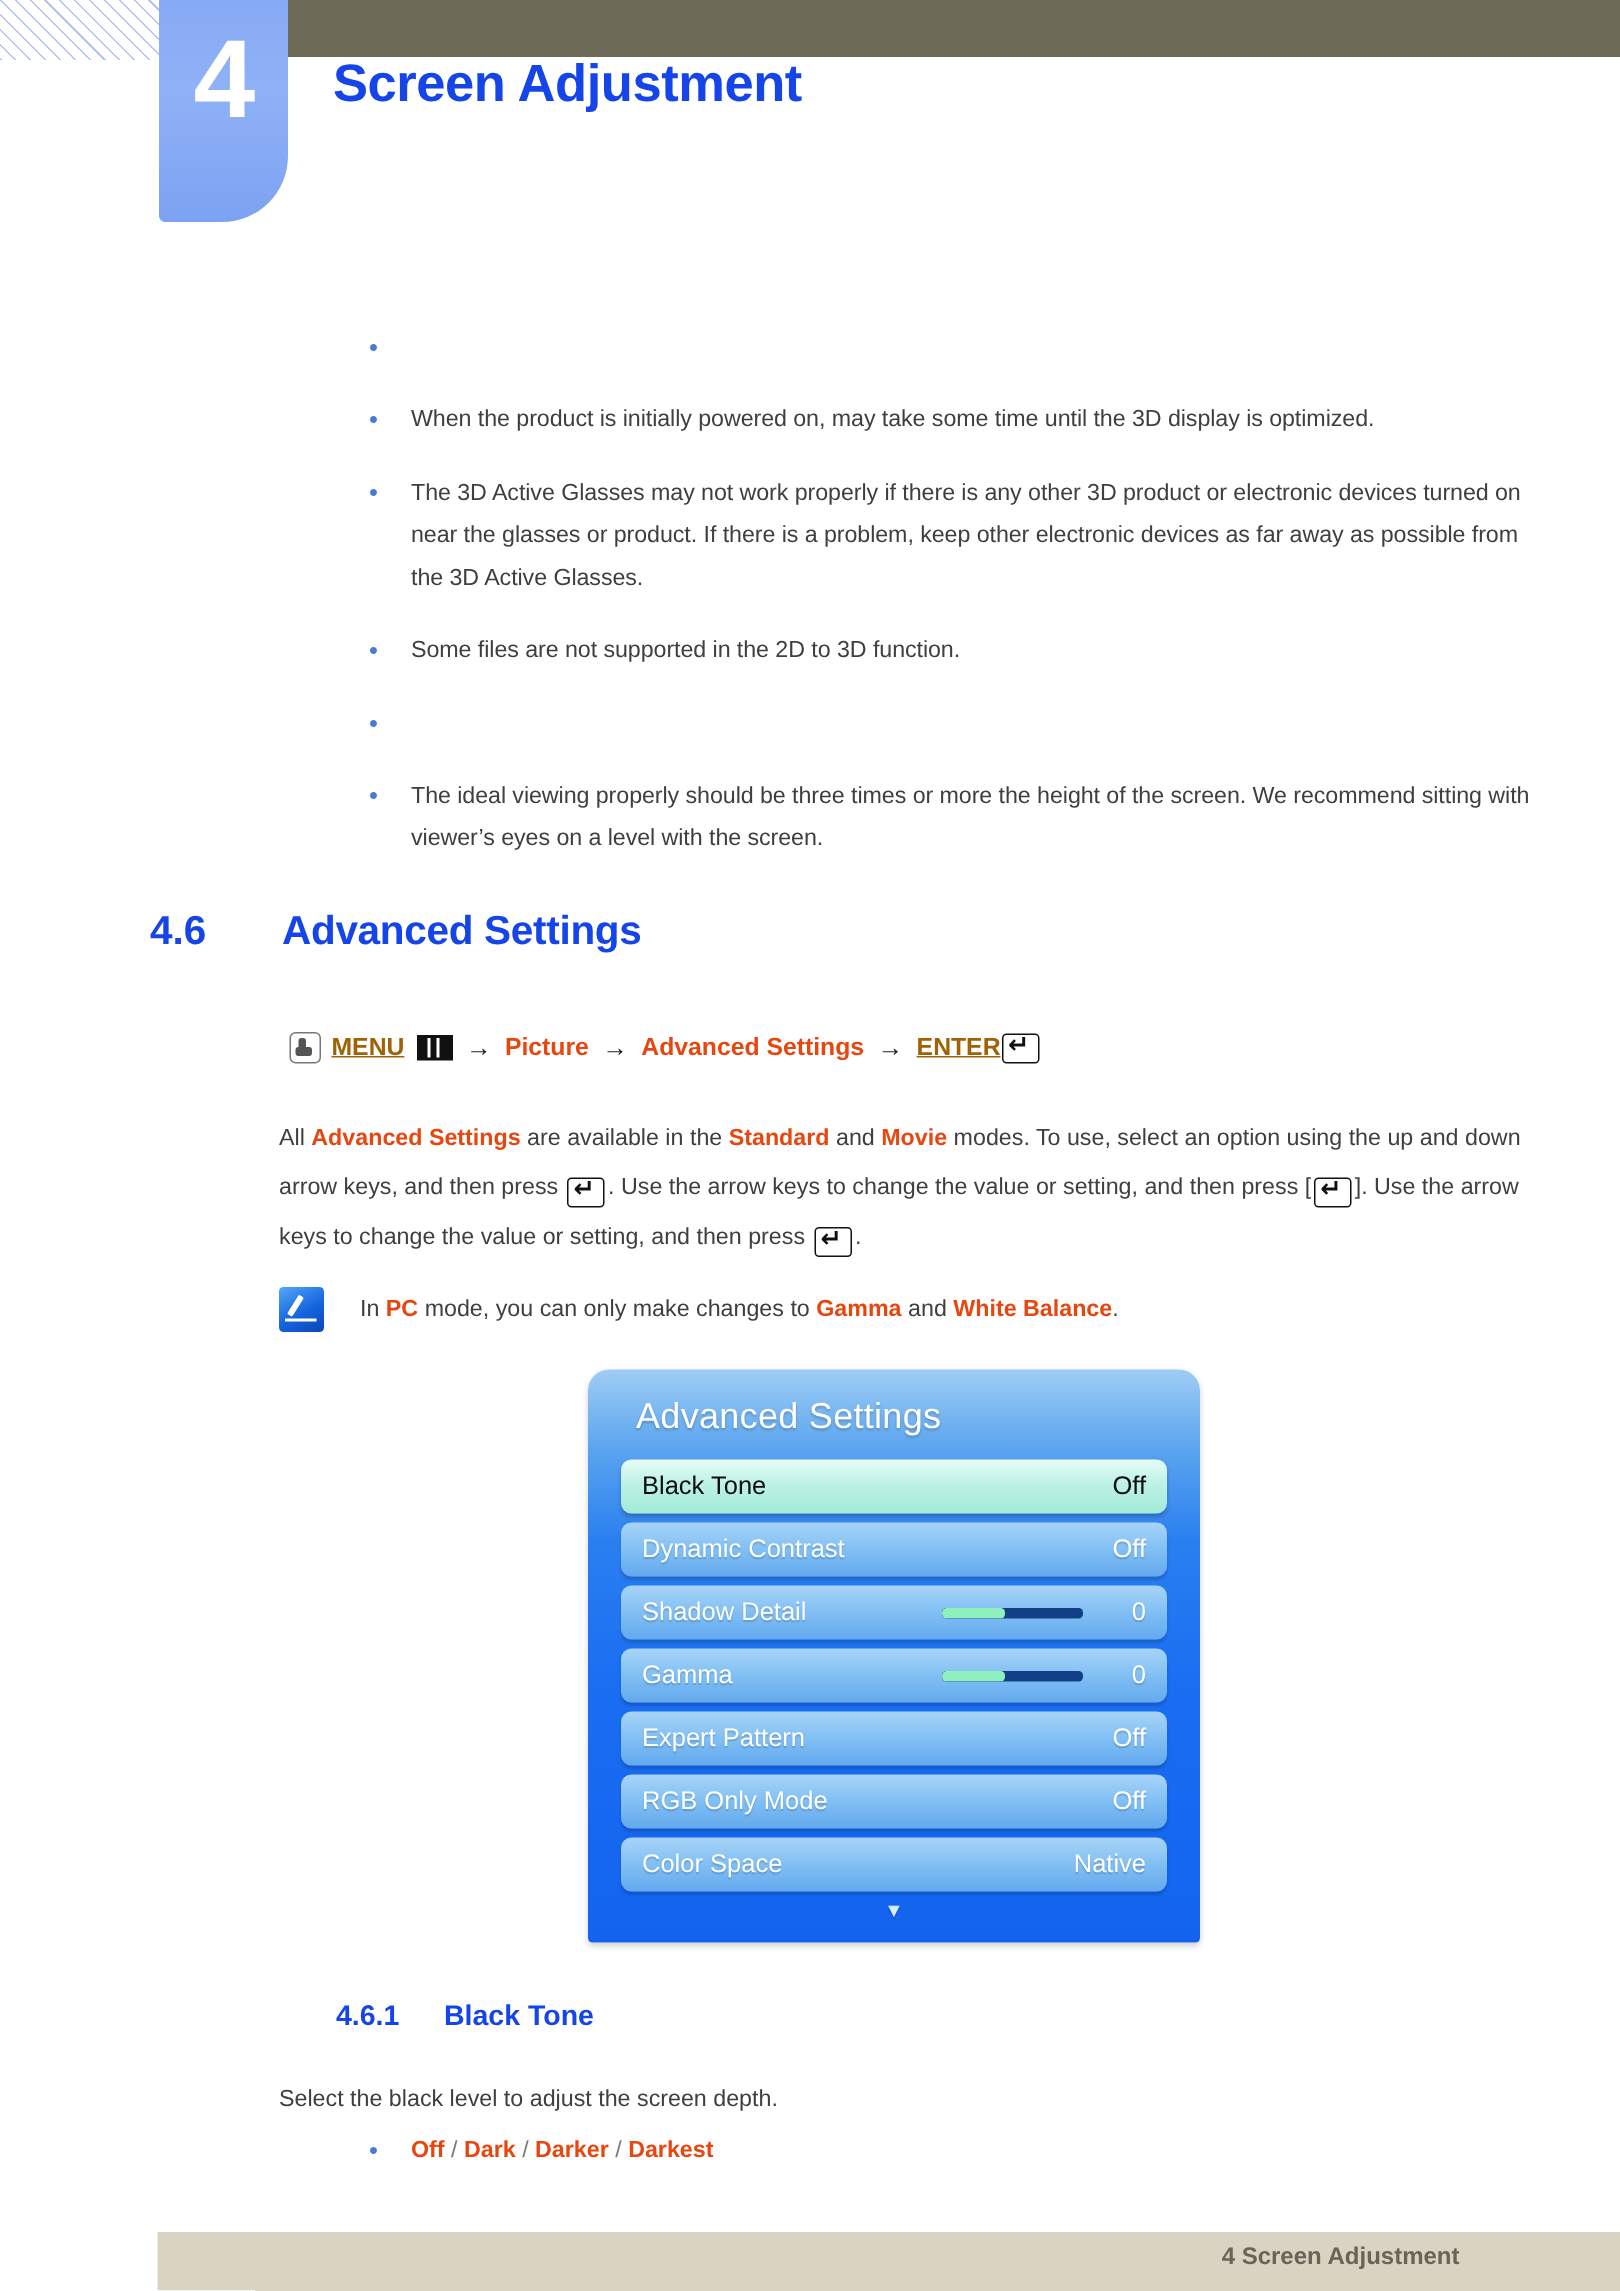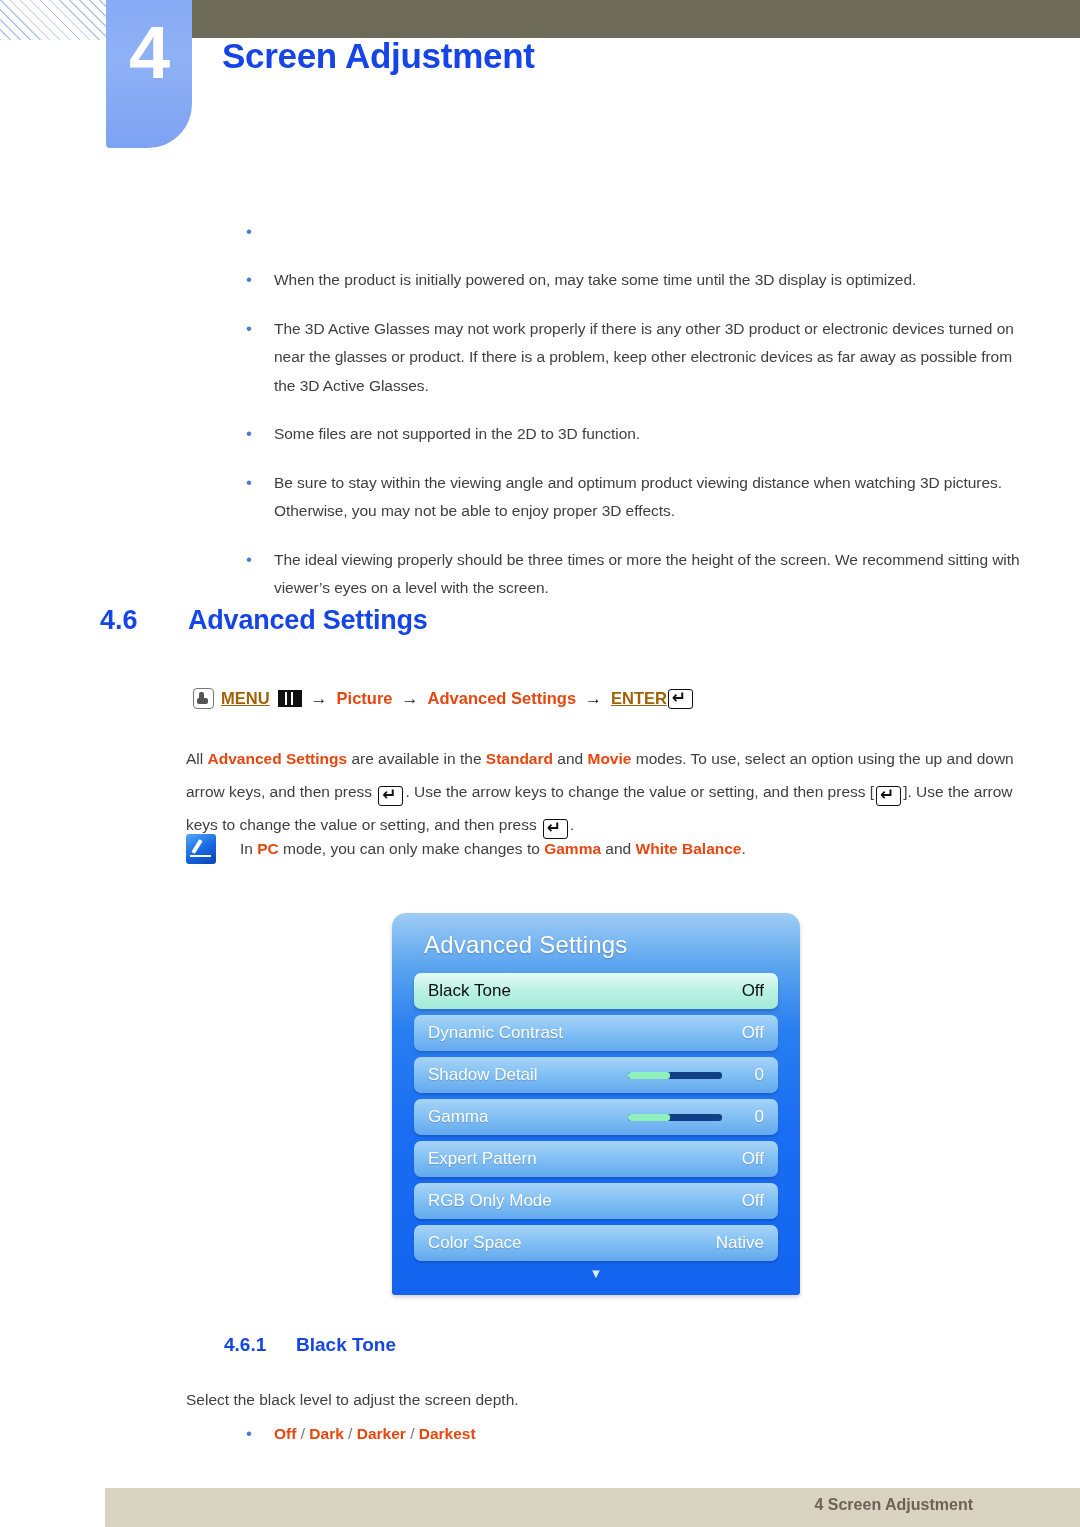--- a/index.html
+++ b/index.html
@@ -195,21 +195,21 @@
     width: 834px;
     font-size: 15.5px;
     line-height: 33px;
     color: #3f3f3f;
   }
   .para b { color: #e8460f; }
 
   
   .note {
     position: absolute;
-    left: 186px; top: 834px;
+    left: 186px; top: 858px;
     display: flex;
     align-items: flex-start;
   }
   .note-icon {
     width: 30px; height: 30px;
     background: linear-gradient(150deg, #53a8f7 0%, #1565e0 55%, #0c46b5 100%);
     border-radius: 3px;
     position: relative;
     flex: 0 0 auto;
     overflow: hidden;
@@ -411,21 +411,20 @@
   <div class="bullet-row">
     <span class="bullet-dot">•</span>
     <span class="bullet-text">The 3D Active Glasses may not work properly if there is any other 3D product or electronic devices turned on near the glasses or product. If there is a problem, keep other electronic devices as far away as possible from the 3D Active Glasses.</span>
   </div>
   <div class="bullet-row">
     <span class="bullet-dot">•</span>
     <span class="bullet-text">Some files are not supported in the 2D to 3D function.</span>
   </div>
   <div class="bullet-row">
     <span class="bullet-dot">•</span>
-    <span class="bullet-text">Be sure to stay within the viewing angle and optimum product viewing distance when watching 3D pictures. Otherwise, you may not be able to enjoy proper 3D effects.</span>
   </div>
   <div class="bullet-row">
     <span class="bullet-dot">•</span>
     <span class="bullet-text">The ideal viewing properly should be three times or more the height of the screen. We recommend sitting with viewer’s eyes on a level with the screen.</span>
   </div>
 </div>
 
 <div class="section-head">
   <span class="section-num">4.6</span>
   <span class="section-title">Advanced Settings</span>

